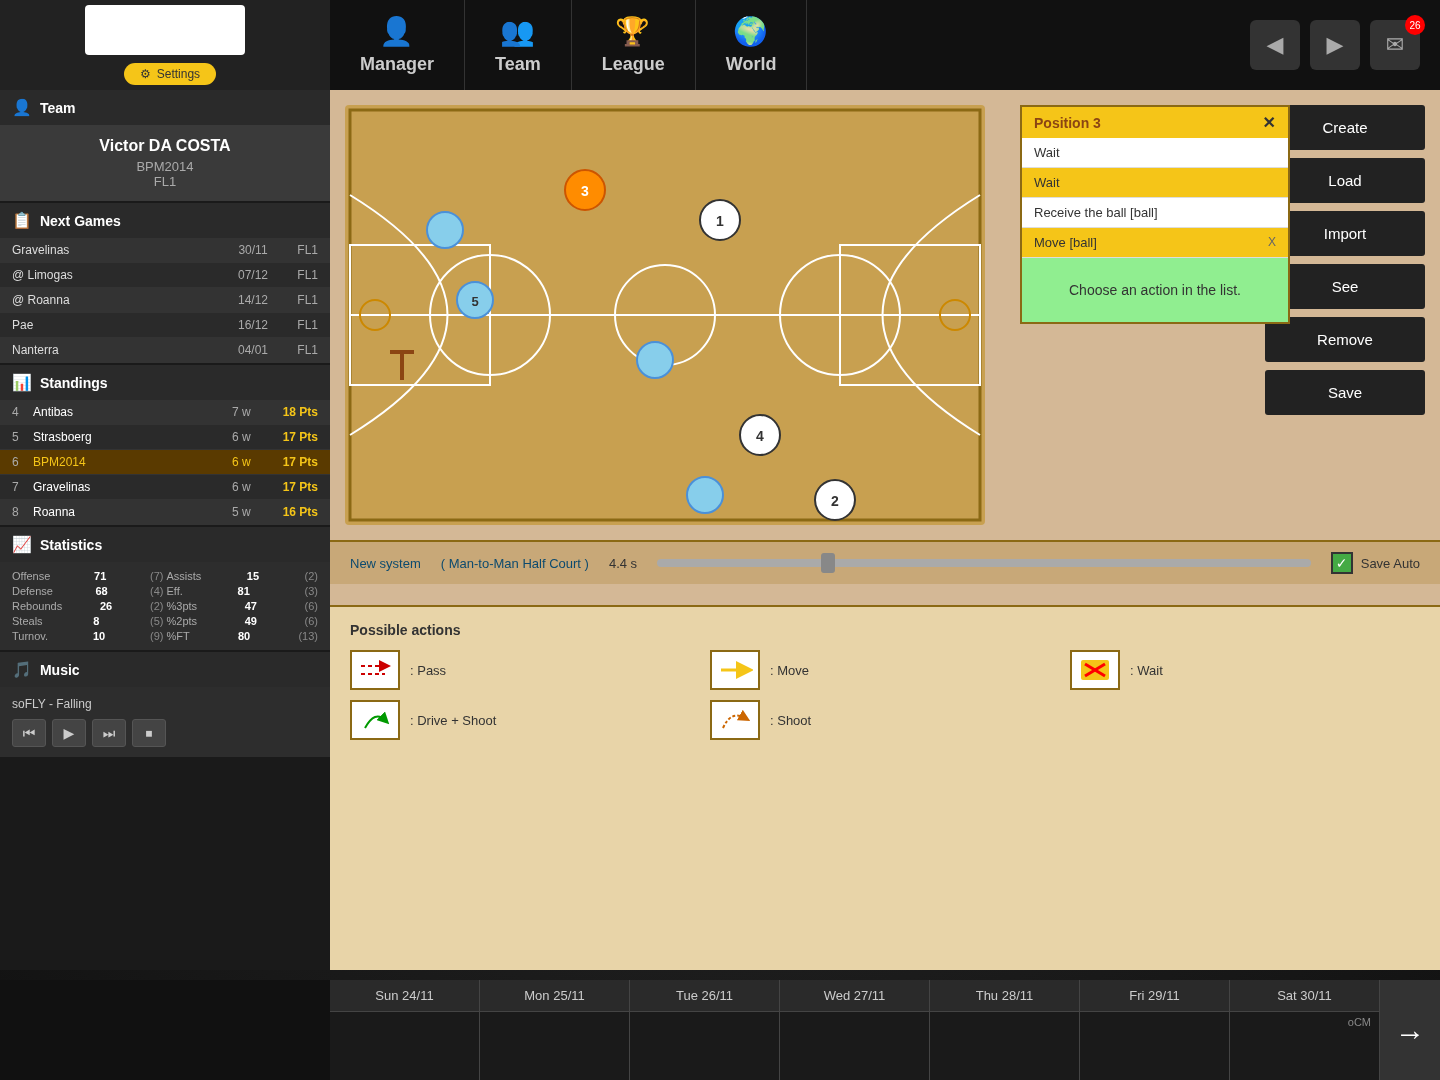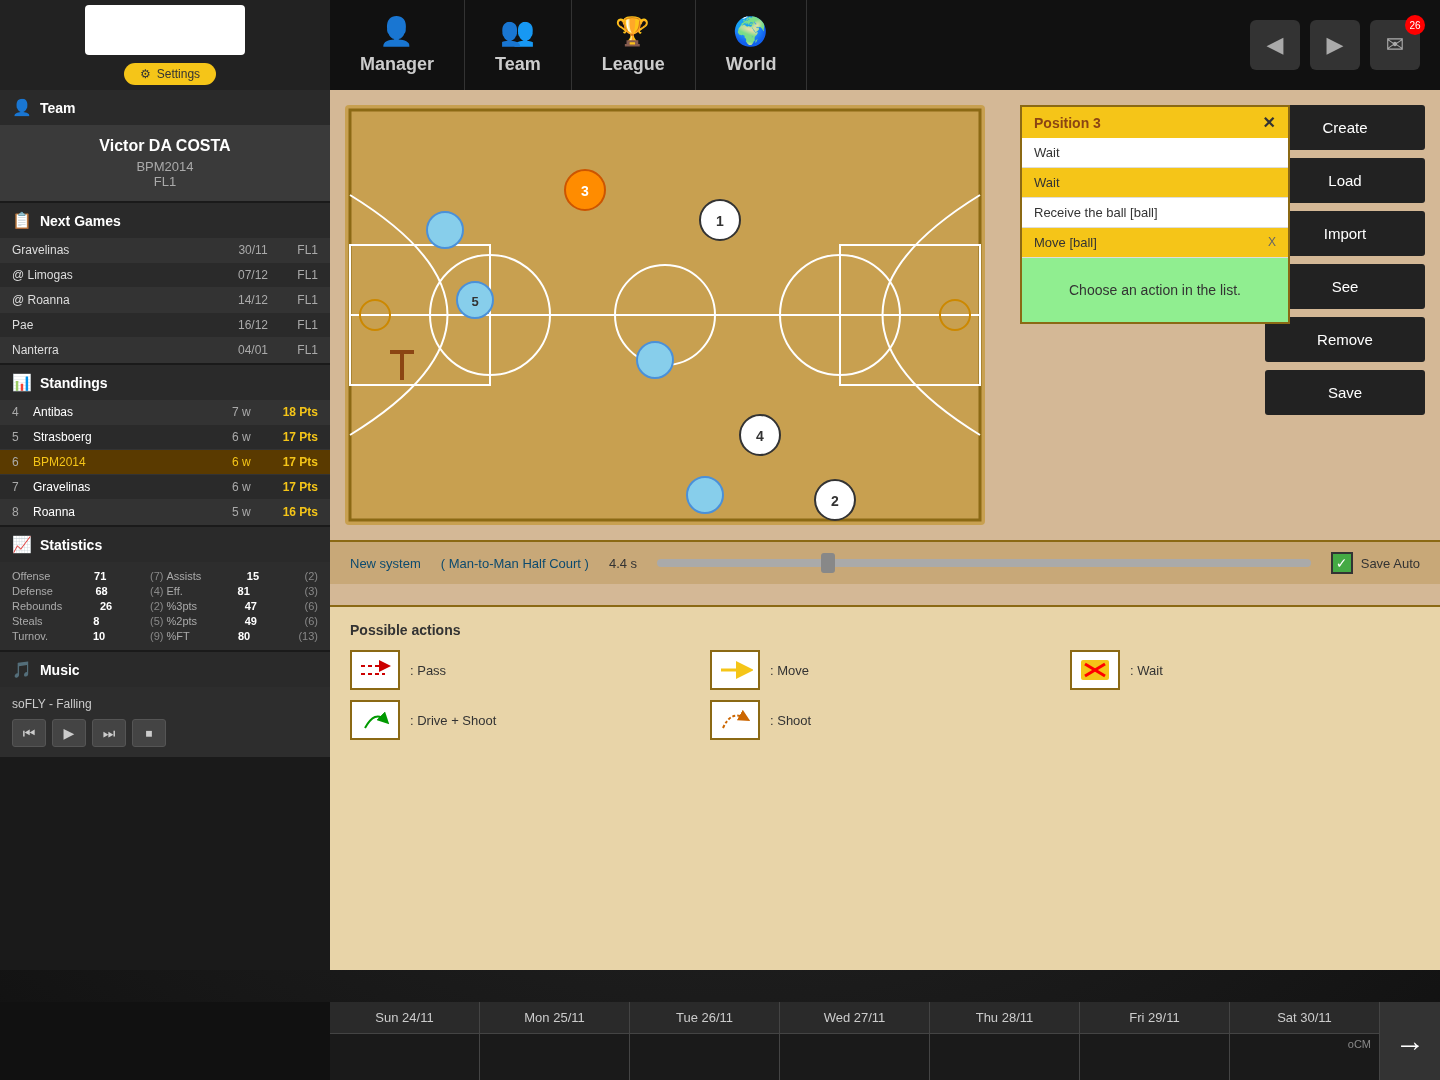--- a/index.html
+++ b/index.html
@@ -476,21 +476,21 @@
       justify-content: center;
       cursor: pointer;
     }
 
     
     .bottom-calendar {
       position: absolute;
       bottom: 0;
       left: 0;
       right: 0;
-      height: 78px;
+      height: 100px;
       background: #222;
       display: flex;
       align-items: stretch;
       z-index: 10;
     }
 
     .calendar-sidebar-space {
       width: 330px;
       background: #111;
       display: flex;

